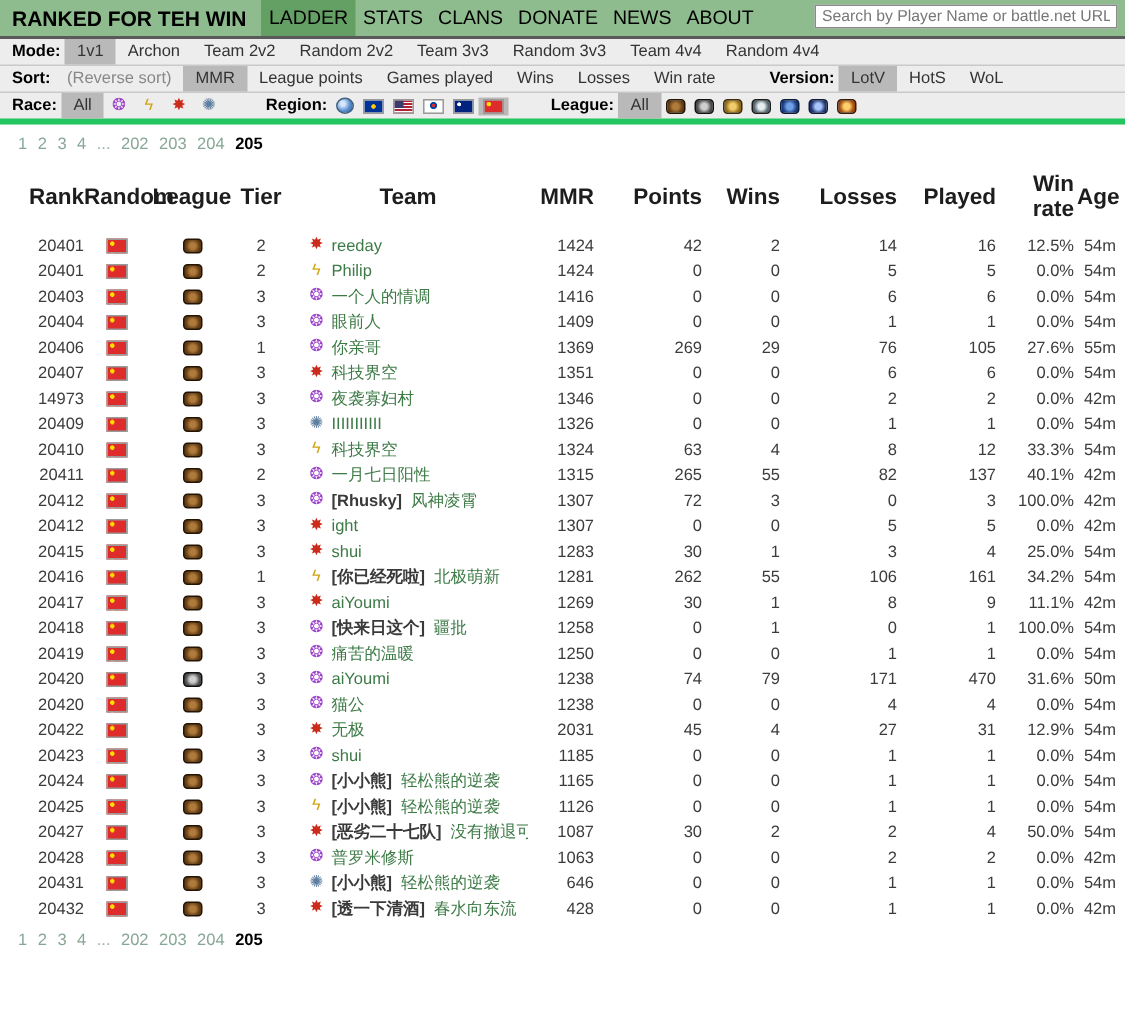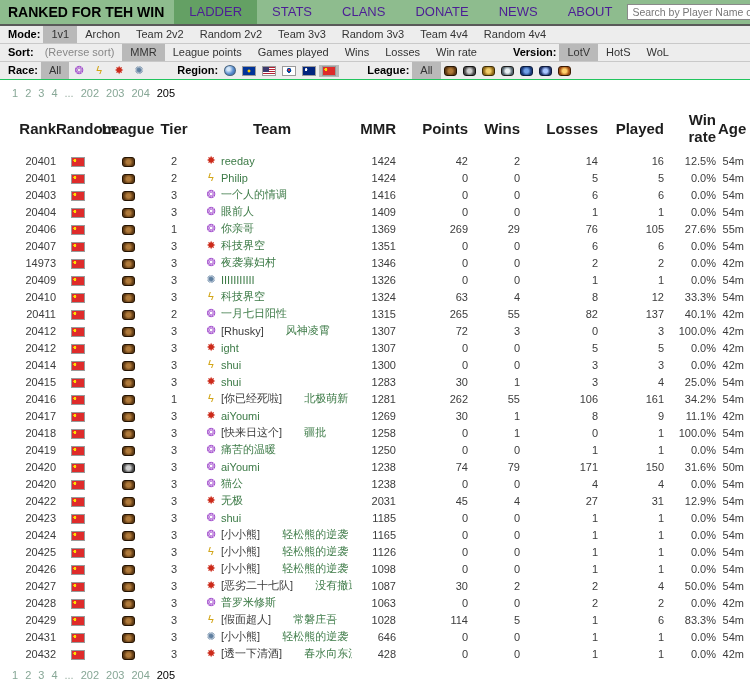--- a/index.html
+++ b/index.html
@@ -1,29 +1,29 @@
 <!DOCTYPE html>
 <html style="--green: #8ebc8e; --green-active: #64a064; --sel-gray: #b9b9b9; --link-green: #3c7a46;"><head>
 <meta charset="utf-8">
 <style>
   html,body{margin:0;padding:0}
   body{width:750px;height:685px;background:#fff;font-family:"Liberation Sans",sans-serif;overflow:hidden}
 
   
-  .topbar{height:24px;background:var(--green,#8ebc8e);display:flex;align-items:center;border-bottom:2px solid #5a5a5a}
+  .topbar{height:24px;background:var(--green,#8ebc8e);display:flex;align-items:flex-start;border-bottom:2px solid #5a5a5a}
   .logo{font-weight:bold;font-size:14px;line-height:24px;padding:0 10px 0 8px;color:#000;white-space:nowrap;cursor:pointer}
   .nav{display:flex}
-  .nav-item{line-height:24px;padding:0 15px;font-size:13px;color:#4c1d95;cursor:pointer;white-space:nowrap}
+  .nav-item{line-height:24px;padding:0 5px;font-size:13px;color:#000000;cursor:pointer;white-space:nowrap}
   .nav-item.active{background:var(--green-active,#64a064)}
   .search{margin:3px 5px 3px auto;width:202px;height:16px;box-sizing:border-box;border:1px solid #8a8a8a;font-size:10.5px;padding:0 4px;color:#333;font-family:"Liberation Sans",sans-serif}
   .search::placeholder{color:#777}
 
   
   .fbar{height:17px;line-height:17px;background:#ededed;border-bottom:1px solid #c9c9c9;font-size:11px;display:flex;align-items:center;padding-left:8px;white-space:nowrap}
-  .fbar.last{border-bottom:1px solid #22c55e}
+  .fbar.last{border-bottom:4px solid #22c55e}
   .f-label{font-weight:bold;color:#000;margin-right:3px}
   .f-label.gap{margin-left:28px}
   .f-opts{display:flex;align-items:center}
   .f-opt{padding:0 8px;color:#333;cursor:pointer}
   .f-opt.selected{background:var(--sel-gray,#b9b9b9)}
   .f-opt.muted{color:#888}
   .icon-opt{padding:1px 3px;cursor:pointer;display:inline-flex;align-items:center}
   .icon-opt.selected{background:var(--sel-gray,#b9b9b9)}
 
   
@@ -50,32 +50,32 @@
   .lg-platinum{background:radial-gradient(circle at 50% 50%,#e6eef2 0 2px,#55656e 70%);border-color:#1c1c1c}
   .lg-diamond{background:radial-gradient(circle at 50% 50%,#6fa0e8 0 2px,#1a3a7a 70%);border-color:#0a1a3a}
   .lg-master{background:radial-gradient(circle at 50% 50%,#a8c6ff 0 2px,#22366e 70%);border-color:#101a3a}
   .lg-grandmaster{background:radial-gradient(circle at 50% 50%,#ffcf6a 0 2px,#a04a10 70%);border-color:#3a1a02}
 
   
   .content{padding:0 8px}
   .pagination{font-size:11px;margin:7px 0 6px 4px;color:#87a796}
   .pg{margin-right:7px;cursor:pointer;color:#87a796;text-decoration:none}
   .pg.ellipsis{cursor:default;color:#9ab0a4}
-  .pg.current{color:#000;font-weight:normal;cursor:default}
+  .pg.current{color:#000;font-weight:bold;cursor:default}
 
   table{border-collapse:collapse;table-layout:fixed;width:740px;font-size:11px;color:#3c3c3c;margin-top:2px}
   th{font-weight:bold;color:#1d1d1d;padding:6px 0 7px;font-size:15px}
   td{height:17px;padding:0;overflow:hidden;white-space:nowrap}
   .c-rank,.c-mmr,.c-points,.c-wins,.c-losses,.c-played,.c-winrate,.c-age{text-align:right}
   .c-region,.c-league,.c-tier{text-align:center}
   .c-winrate{padding-right:2px}
   .c-age{padding-right:4px}
   .c-team{padding-left:12px;text-align:left}
   th.c-team{text-align:center;padding-left:0}
-  .clan{font-weight:normal;color:#3a3a3a;margin-right:19px}
+  .clan{font-weight:bold;color:#3a3a3a;margin-right:3px}
   .tname{color:var(--link-green,#3c7a46);text-decoration:none;cursor:pointer}
   .teamwrap{display:inline-flex;align-items:center;gap:3px}
 </style>
 </head>
 <body>
 
 <div class="topbar">
   <div class="logo">RANKED FOR TEH WIN</div>
   <nav class="nav">
       <div class="nav-item active">LADDER</div>
@@ -419,37 +419,20 @@
             </span></td>
           <td class="c-mmr">1307</td>
           <td class="c-points">0</td>
           <td class="c-wins">0</td>
           <td class="c-losses">5</td>
           <td class="c-played">5</td>
           <td class="c-winrate">0.0%</td>
           <td class="c-age">42m</td>
         </tr>
         <tr>
-          <td class="c-rank">20414</td>
-          <td class="c-region"><span class="flag flag-cn"></span></td>
-          <td class="c-league"><span class="lg lg-bronze"></span></td>
-          <td class="c-tier">3</td>
-          <td class="c-team"><span class="teamwrap">
-              <span class="race race-protoss">ϟ</span>
-              <a class="tname">shui</a>
-            </span></td>
-          <td class="c-mmr">1300</td>
-          <td class="c-points">0</td>
-          <td class="c-wins">0</td>
-          <td class="c-losses">3</td>
-          <td class="c-played">3</td>
-          <td class="c-winrate">0.0%</td>
-          <td class="c-age">42m</td>
-        </tr>
-        <tr>
           <td class="c-rank">20415</td>
           <td class="c-region"><span class="flag flag-cn"></span></td>
           <td class="c-league"><span class="lg lg-bronze"></span></td>
           <td class="c-tier">3</td>
           <td class="c-team"><span class="teamwrap">
               <span class="race race-terran">✸</span>
               <a class="tname">shui</a>
             </span></td>
           <td class="c-mmr">1283</td>
           <td class="c-points">30</td>
@@ -535,21 +518,21 @@
           <td class="c-league"><span class="lg lg-silver"></span></td>
           <td class="c-tier">3</td>
           <td class="c-team"><span class="teamwrap">
               <span class="race race-zerg">❂</span>
               <a class="tname">aiYoumi</a>
             </span></td>
           <td class="c-mmr">1238</td>
           <td class="c-points">74</td>
           <td class="c-wins">79</td>
           <td class="c-losses">171</td>
-          <td class="c-played">150</td>
+          <td class="c-played">470</td>
           <td class="c-winrate">31.6%</td>
           <td class="c-age">50m</td>
         </tr>
         <tr>
           <td class="c-rank">20420</td>
           <td class="c-region"><span class="flag flag-cn"></span></td>
           <td class="c-league"><span class="lg lg-bronze"></span></td>
           <td class="c-tier">3</td>
           <td class="c-team"><span class="teamwrap">
               <span class="race race-zerg">❂</span>
@@ -627,38 +610,20 @@
             </span></td>
           <td class="c-mmr">1126</td>
           <td class="c-points">0</td>
           <td class="c-wins">0</td>
           <td class="c-losses">1</td>
           <td class="c-played">1</td>
           <td class="c-winrate">0.0%</td>
           <td class="c-age">54m</td>
         </tr>
         <tr>
-          <td class="c-rank">20426</td>
-          <td class="c-region"><span class="flag flag-cn"></span></td>
-          <td class="c-league"><span class="lg lg-bronze"></span></td>
-          <td class="c-tier">3</td>
-          <td class="c-team"><span class="teamwrap">
-              <span class="race race-terran">✸</span>
-              <span class="clan">[小小熊]</span>
-              <a class="tname">轻松熊的逆袭</a>
-            </span></td>
-          <td class="c-mmr">1098</td>
-          <td class="c-points">0</td>
-          <td class="c-wins">0</td>
-          <td class="c-losses">1</td>
-          <td class="c-played">1</td>
-          <td class="c-winrate">0.0%</td>
-          <td class="c-age">54m</td>
-        </tr>
-        <tr>
           <td class="c-rank">20427</td>
           <td class="c-region"><span class="flag flag-cn"></span></td>
           <td class="c-league"><span class="lg lg-bronze"></span></td>
           <td class="c-tier">3</td>
           <td class="c-team"><span class="teamwrap">
               <span class="race race-terran">✸</span>
               <span class="clan">[恶劣二十七队]</span>
               <a class="tname">没有撤退可言</a>
             </span></td>
           <td class="c-mmr">1087</td>
@@ -680,38 +645,20 @@
             </span></td>
           <td class="c-mmr">1063</td>
           <td class="c-points">0</td>
           <td class="c-wins">0</td>
           <td class="c-losses">2</td>
           <td class="c-played">2</td>
           <td class="c-winrate">0.0%</td>
           <td class="c-age">42m</td>
         </tr>
         <tr>
-          <td class="c-rank">20429</td>
-          <td class="c-region"><span class="flag flag-cn"></span></td>
-          <td class="c-league"><span class="lg lg-bronze"></span></td>
-          <td class="c-tier">3</td>
-          <td class="c-team"><span class="teamwrap">
-              <span class="race race-protoss">ϟ</span>
-              <span class="clan">[假面超人]</span>
-              <a class="tname">常磐庄吾</a>
-            </span></td>
-          <td class="c-mmr">1028</td>
-          <td class="c-points">114</td>
-          <td class="c-wins">5</td>
-          <td class="c-losses">1</td>
-          <td class="c-played">6</td>
-          <td class="c-winrate">83.3%</td>
-          <td class="c-age">54m</td>
-        </tr>
-        <tr>
           <td class="c-rank">20431</td>
           <td class="c-region"><span class="flag flag-cn"></span></td>
           <td class="c-league"><span class="lg lg-bronze"></span></td>
           <td class="c-tier">3</td>
           <td class="c-team"><span class="teamwrap">
               <span class="race race-random">✺</span>
               <span class="clan">[小小熊]</span>
               <a class="tname">轻松熊的逆袭</a>
             </span></td>
           <td class="c-mmr">646</td>

